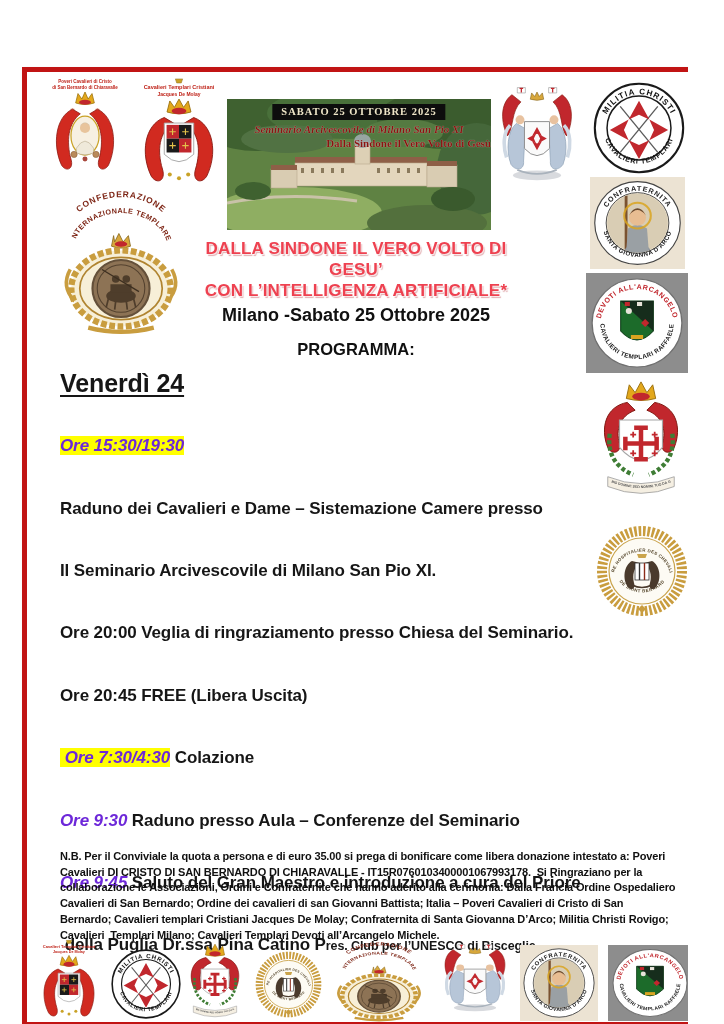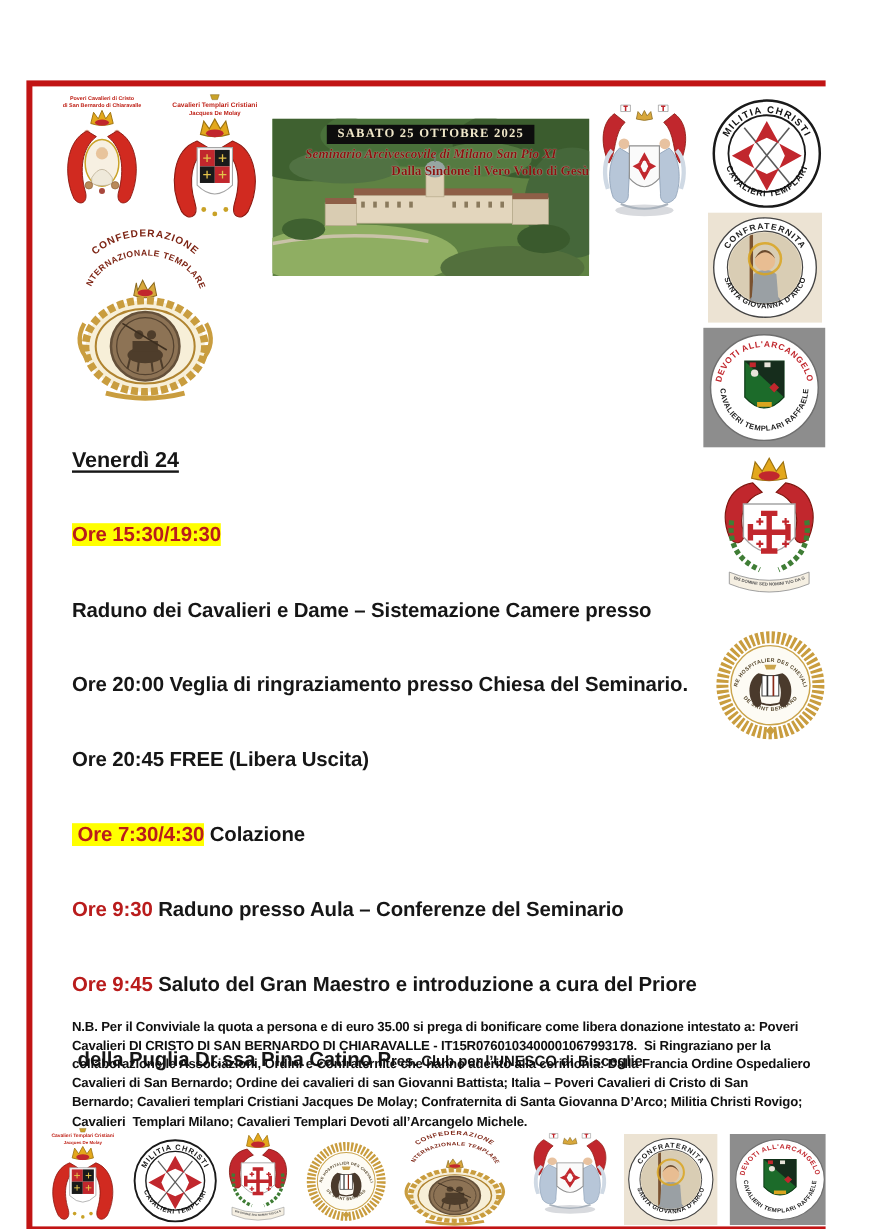--- a/index.html
+++ b/index.html
@@ -25,23 +25,23 @@
   .titleblock{position:absolute;left:180px;top:201px;width:352px;text-align:center;}
   .t1,.t2{font:700 17px/21px "Liberation Sans",sans-serif;color:#ee4150;
           letter-spacing:.2px;text-shadow:1px 1px 0 rgba(255,255,255,.65),1.5px 1.5px 1px rgba(170,20,30,.35);}
   .t3{font:700 18px/22px "Liberation Sans",sans-serif;color:#101010;margin-top:3px;}
   .programma{font:700 16.5px/20px "Liberation Sans",sans-serif;color:#101010;margin-top:13px;}
 
   
   .program{position:absolute;left:60px;top:293px;width:612px;
      font:700 17px/20.8px "Liberation Sans",sans-serif;color:#161616;
      letter-spacing:-.1px;white-space:pre-wrap;}
-  .day{font-size:18px;line-height:23px;text-decoration:underline;
+  .day{font-size:25px;line-height:23px;text-decoration:underline;
        text-decoration-thickness:2px;text-underline-offset:3px;}
-  .t{color:#b91c1c;}
+  .t{color:#6d28d9;font-style:italic;}
   .hl{background:#ffff00;}
   .sm{font-size:12.5px;}
 
   
   .nb{position:absolute;left:60px;top:812px;width:616px;
       font:700 11px/15.7px "Liberation Sans",sans-serif;color:#101010;
       letter-spacing:-.15px;white-space:pre-wrap;}
 </style>
 </head>
 <body>
@@ -308,25 +308,32 @@
   <svg class="abs" style="left:586px;top:236px" width="102" height="100" viewBox="0 0 100 100" preserveAspectRatio="none">
       <use href="#g-raffaele"></use>
     </svg>
   <svg class="abs" style="left:592px;top:340px" width="98" height="132" viewBox="0 0 100 135">
       <use href="#g-jerusalem"></use>
     </svg>
   <svg class="abs" style="left:592px;top:484px" width="100" height="100" viewBox="0 0 100 100">
       <use href="#g-wreath"></use>
     </svg>
 
+  <div class="titleblock">
+    <div class="t1">DALLA SINDONE IL VERO VOLTO DI GESU’</div>
+    <div class="t2">CON L’INTELLIGENZA ARTIFICIALE*</div>
+    <div class="t3">Milano -Sabato 25 Ottobre 2025</div>
+    <div class="programma">PROGRAMMA:</div>
+  </div>
 
   <div class="program">
     <div class="day">Venerdì 24</div>
     <div><span class="t hl">Ore 15:30/19:30</span></div>
     <div><span>Raduno dei Cavalieri e Dame – Sistemazione Camere presso</span></div>
+    <div><span>Il Seminario Arcivescovile di Milano San Pio XI.</span></div>
     <div><span>Ore 20:00 Veglia di ringraziamento presso Chiesa del Seminario.</span></div>
     <div><span>Ore 20:45 FREE (Libera Uscita)</span></div>
     <div><span class="t hl"> Ore 7:30/4:30</span><span> Colazione</span></div>
     <div><span class="t">Ore 9:30</span><span> Raduno presso Aula – Conferenze del Seminario</span></div>
     <div><span class="t">Ore 9:45</span><span> Saluto del Gran Maestro e introduzione a cura del Priore</span></div>
     <div><span> della Puglia Dr.ssa Pina Catino P</span><span class="sm">res. Club per l’UNESCO di Bisceglie</span></div>
     
     
     
     

